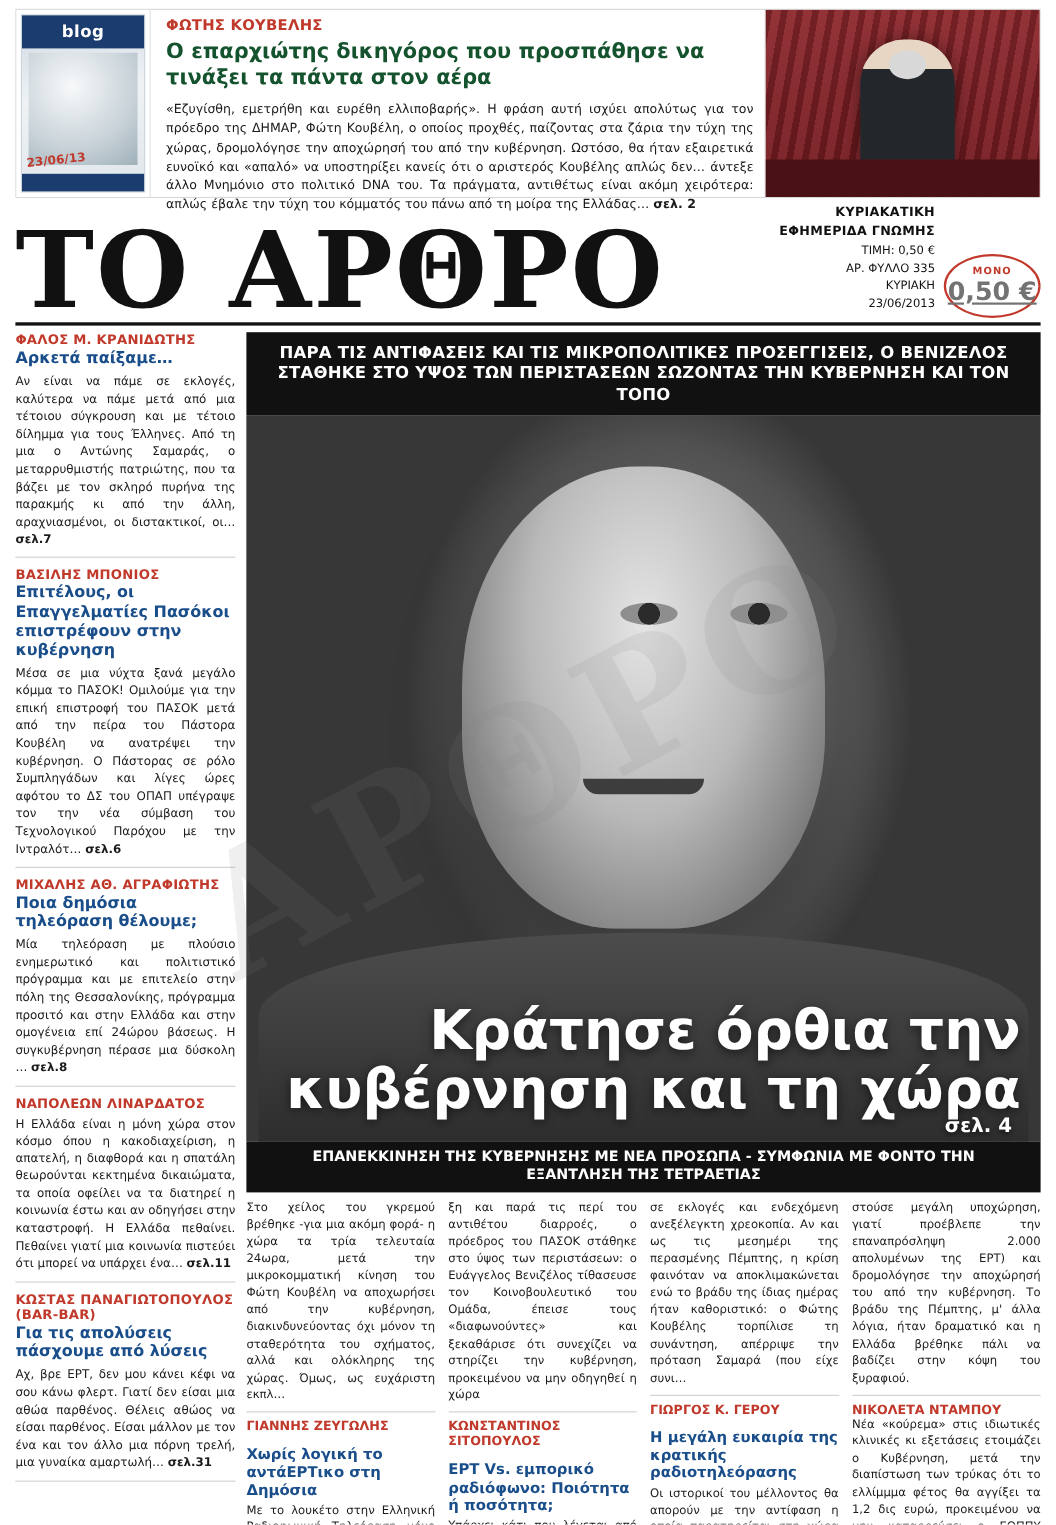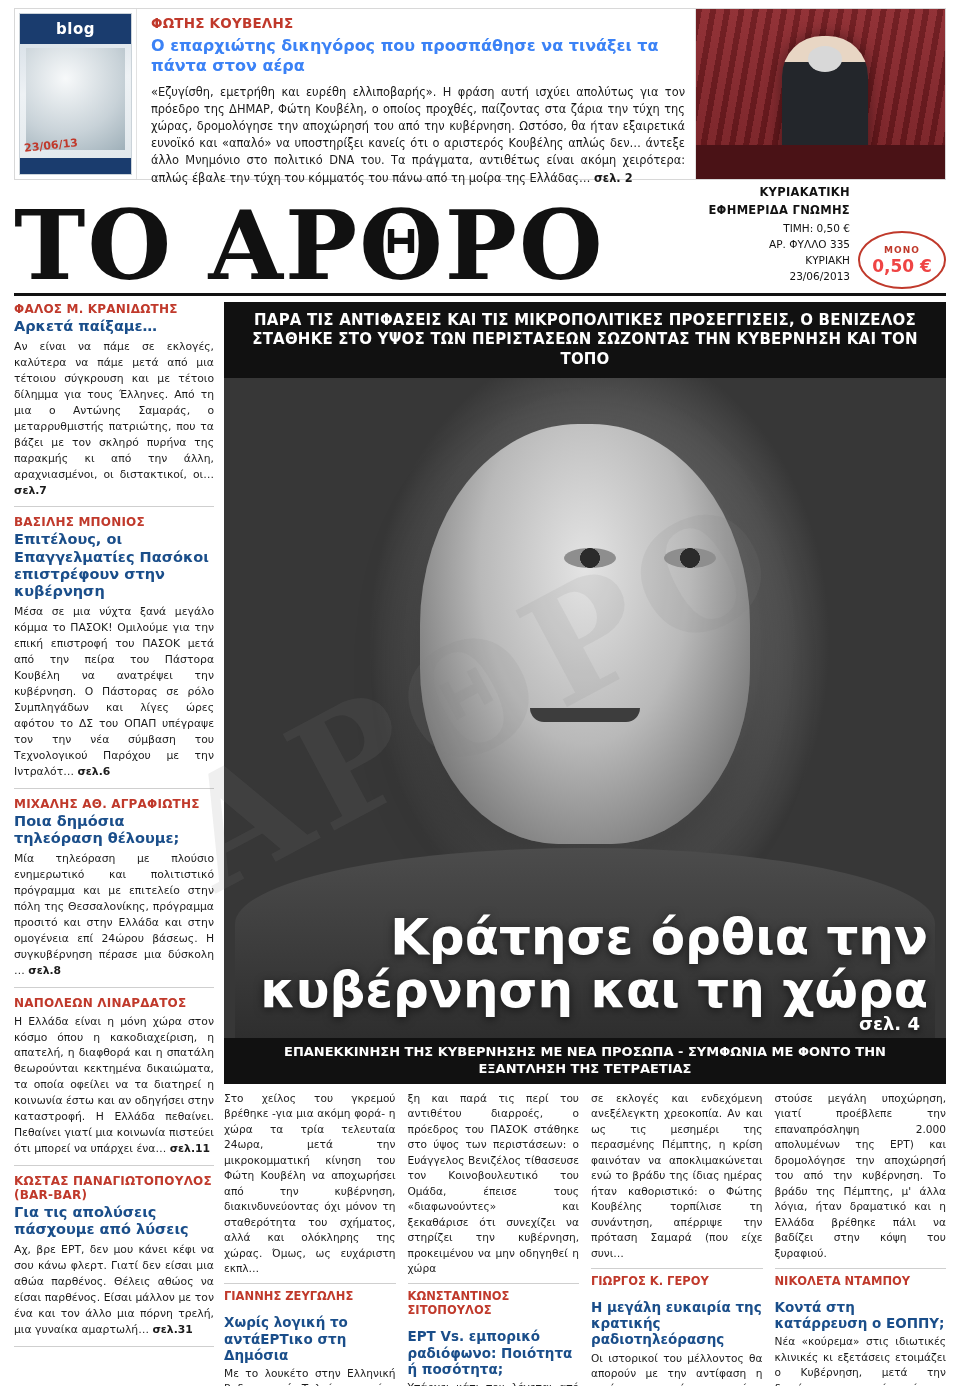--- a/index.html
+++ b/index.html
@@ -64,23 +64,23 @@
     padding: 6px 10px 6px 14px;
     display: flex; flex-direction: column;
   }
   .kicker {
     color: #c0392b;
     font-weight: bold;
     font-size: 13.5px;
     letter-spacing: .2px;
   }
   .tophead {
-    color: #3b82f6;
-    font-weight: bold;
-    font-size: 16px;
+    color: #14532d;
+    font-weight: bold;
+    font-size: 19px;
     line-height: 1.22;
     margin-top: 5px;
   }
   .topbody {
     margin-top: 9px;
     font-size: 11.4px;
     line-height: 1.5;
     text-align: justify;
     color: #1a1a1a;
   }
@@ -148,21 +148,21 @@
   }
   .pricebadge {
     position: absolute; right: 0; bottom: 2px;
     width: 88px; height: 58px;
     border-radius: 50%;
     background: #ffffff;
     border: 2px solid #c0392b;
     display: flex; flex-direction: column; align-items: center; justify-content: center;
   }
   .pricebadge .mono { color: #c0392b; font-size: 9px; font-weight: bold; letter-spacing: 1px; }
-  .pricebadge .amount { color: #ef4444; font-size: 17px; font-weight: bold; line-height: 1; }
+  .pricebadge .amount { color: #737373; font-size: 23px; font-weight: bold; line-height: 1; text-decoration: underline; }
 
   
   .grid {
     display: flex;
     margin-top: 6px;
     gap: 10px;
     height: 1095px;
   }
   .leftcol { width: 200px; flex: 0 0 200px; }
   .rightcol { flex: 1; display: flex; flex-direction: column; }
@@ -415,21 +415,20 @@
               
             </div>
           </div>
         </div>
 
         <div class="lcol">
           <div class="ltext">στούσε μεγάλη υποχώρηση, γιατί προέβλεπε την επαναπρόσληψη 2.000 απολυμένων της ΕΡΤ) και δρομολόγησε την αποχώρησή του από την κυβέρνηση. Το βράδυ της Πέμπτης, μ' άλλα λόγια, ήταν δραματικό και η Ελλάδα βρέθηκε πάλι να βαδίζει στην κόψη του ξυραφιού.</div>
           <div class="sep"></div>
           <div>
             <div class="sub-author">ΝΙΚΟΛΕΤΑ ΝΤΑΜΠΟΥ</div>
-            <div class="sub-title">Κοντά στη κατάρρευση ο ΕΟΠΠΥ;</div>
             <div class="ltext">
               <span>Νέα «κούρεμα» στις ιδιωτικές κλινικές κι εξετάσεις ετοιμάζει ο Κυβέρνηση, μετά την διαπίστωση των τρύκας ότι το ελλίμμμα φέτος θα αγγίξει τα 1,2 δις ευρώ, προκειμένου να μην καταρρεύσει ο ΕΟΠΠΥ καθώς βρίσκεται ένα βήμα πριν τον «γκρεμό». Συγκεκριμένα,…</span>
               
             </div>
           </div>
         </div>
 
       </div>
     </div>
   </div>

